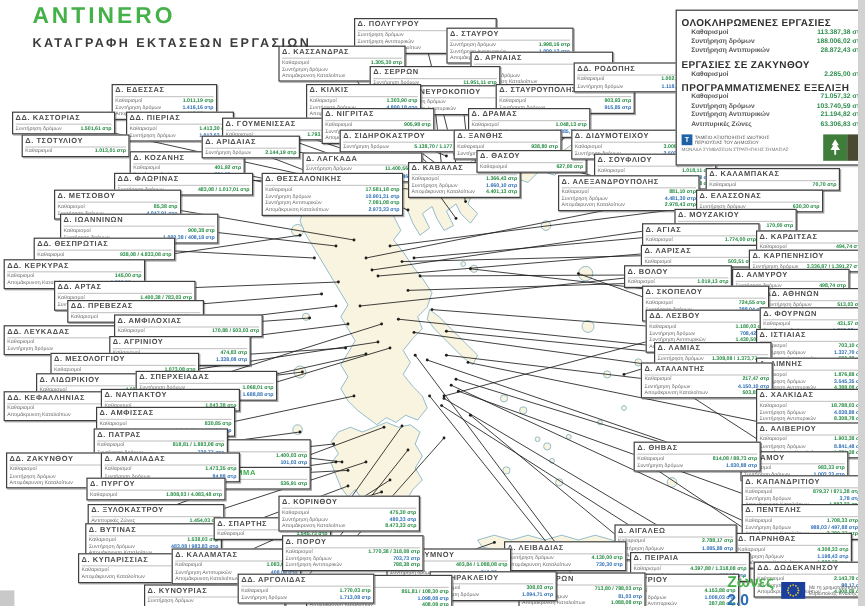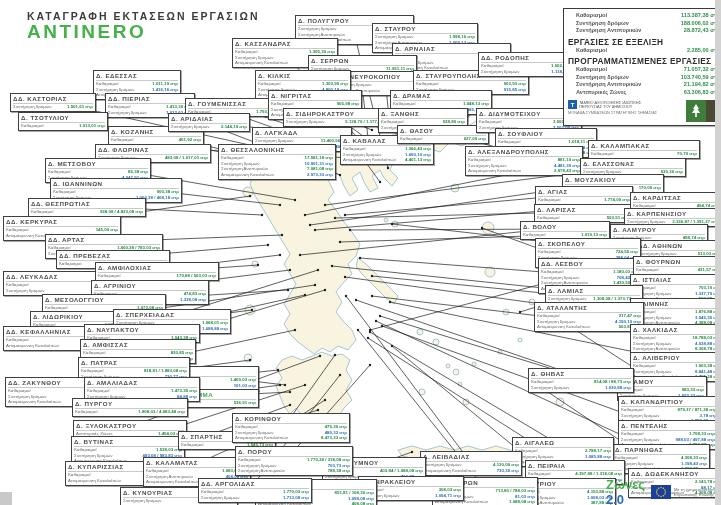--- a/index.html
+++ b/index.html
@@ -256,44 +256,45 @@
       <circle cx="305" cy="295" r="1.2"></circle>
       <circle cx="325" cy="290" r="1.2"></circle>
       <circle cx="295" cy="330" r="1.2"></circle>
       <circle cx="250" cy="360" r="1.2"></circle>
       <circle cx="278" cy="370" r="1.2"></circle>
       <circle cx="280" cy="385" r="1.2"></circle>
     </g>
 </svg>
 
 <div id="titleblock">
+  <div id="title2">ANTINERO</div>
   <div id="subtitle">ΚΑΤΑΓΡΑΦΗ ΕΚΤΑΣΕΩΝ ΕΡΓΑΣΙΩΝ</div>
-  <div id="title2">ANTINERO</div>
 </div>
 
 <div id="panel">
   <div id="panel-sections">
+      <div class="psec-title">ΟΛΟΚΛΗΡΩΜΕΝΕΣ ΕΡΓΑΣΙΕΣ</div>
       <div class="prow">
         <span class="pl">Καθαρισμοί</span>
         <span class="pv">113.387,38 στρ</span>
       </div>
       <div class="prow">
         <span class="pl">Συντήρηση δρόμων</span>
         <span class="pv">188.006,02 στρ</span>
       </div>
       <div class="prow">
         <span class="pl">Συντήρηση Αντιπυρικών</span>
         <span class="pv">28.872,43 στρ</span>
       </div>
-      <div class="psec-title">ΕΡΓΑΣΙΕΣ ΣΕ ΕΞΕΛΙΞΗ</div>
+      <div class="psec-title">ΕΡΓΑΣΙΕΣ ΣΕ ΖΑΚΥΝΘΟΥ</div>
       <div class="prow">
         <span class="pl">Καθαρισμοί</span>
         <span class="pv">2.285,00 στρ</span>
       </div>
-      <div class="psec-title">ΠΡΟΓΡΑΜΜΑΤΙΣΜΕΝΕΣ ΕΡΓΑΣΙΕΣ</div>
+      <div class="psec-title">ΠΡΟΓΡΑΜΜΑΤΙΣΜΕΝΕΣ ΕΞΕΛΙΞΗ</div>
       <div class="prow">
         <span class="pl">Καθαρισμοί</span>
         <span class="pv">71.057,32 στρ</span>
       </div>
       <div class="prow">
         <span class="pl">Συντήρηση δρόμων</span>
         <span class="pv">103.740,59 στρ</span>
       </div>
       <div class="prow">
         <span class="pl">Συντήρηση Αντιπυρικών</span>

